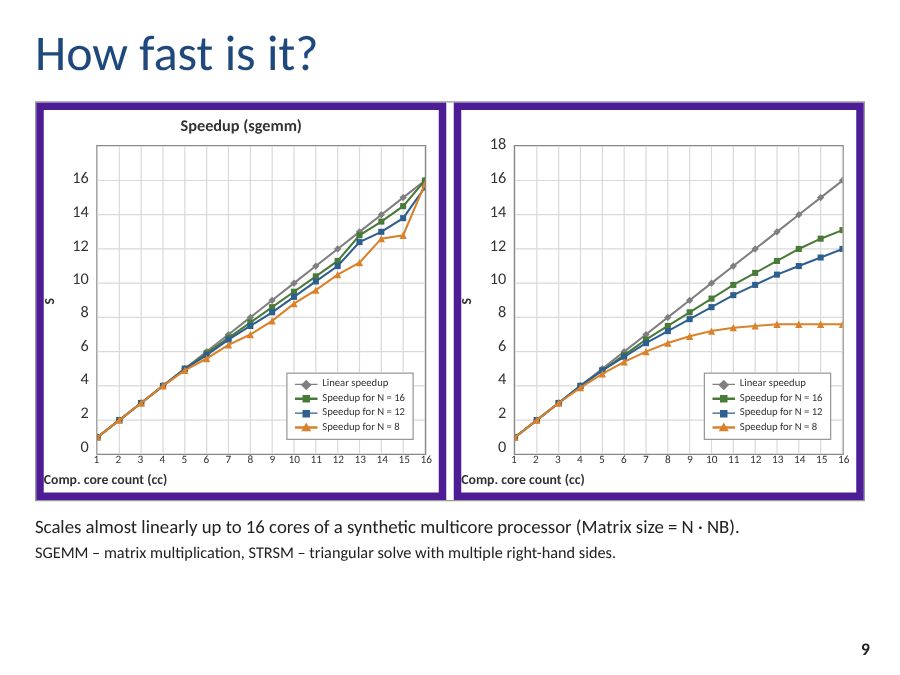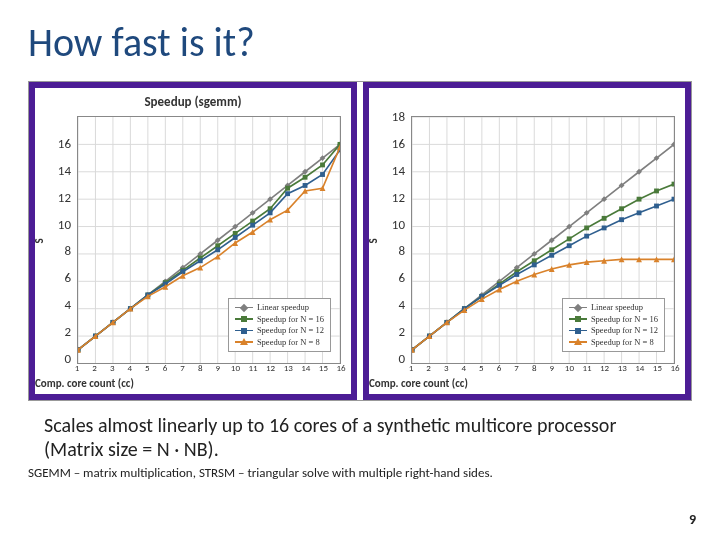--- a/index.html
+++ b/index.html
@@ -1,37 +1,37 @@
 <!DOCTYPE html>
 <html><head>
 <meta charset="utf-8">
 <style>
   html,body{margin:0;padding:0;width:720px;height:540px;background:#fff;font-family:Calibri,Arial,sans-serif;color:#333;}
   .slide{position:relative;width:720px;height:540px;padding:18px 28px 0 28px;box-sizing:border-box;}
   .title{font-size:40px;color:#1f497d;margin:0 0 14px 0;font-weight:400;}
   .charts{display:flex;gap:6px;border:1px solid #999;padding:0;}
   .chart{flex:1;border:6px solid #4c1d95;position:relative;height:318px;box-sizing:border-box;background:#fff;}
   .ctitle{text-align:center;font-size:13px;font-weight:bold;padding:6px 0 2px;color:#333;}
-  .plot{position:absolute;left:42px;right:10px;top:28px;bottom:36px;font-family:Liberation Serif, serif;}
+  .plot{position:absolute;left:42px;right:10px;top:28px;bottom:36px;}
   .plotarea{position:absolute;inset:0;border:1px solid #888;}
   .grid line{stroke:#d9d9d9;stroke-width:1;}
   .legend{position:absolute;right:10px;bottom:6px;background:#fff;border:1px solid #999;padding:3px 6px;font-size:8.5px;line-height:1.35;}
   .legend .row{display:flex;align-items:center;gap:4px;}
   .lsym{width:18px;height:8px;position:relative;}
   .lsym::before{content:"";position:absolute;left:0;right:0;top:3px;height:1.5px;background:currentColor;}
   .lsym.s-d::after{content:"";position:absolute;left:6px;top:1px;width:6px;height:6px;background:currentColor;transform:rotate(45deg);}
   .lsym.s-s::after{content:"";position:absolute;left:6px;top:1px;width:6px;height:6px;background:currentColor;}
   .lsym.s-t::after{content:"";position:absolute;left:5px;top:0;width:0;height:0;border-left:4px solid transparent;border-right:4px solid transparent;border-bottom:7px solid currentColor;}
   .ylab{position:absolute;left:2px;top:50%;transform:translateY(-50%) rotate(-90deg);font-size:11px;font-weight:bold;}
   .xlab{position:absolute;left:0;right:0;bottom:4px;text-align:left;font-size:11px;font-weight:bold;}
   .xticks{position:absolute;left:42px;right:10px;bottom:20px;height:12px;}
   .xticks span{position:absolute;font-size:9px;transform:translateX(-50%);}
   .yticks{position:absolute;left:0;top:28px;bottom:36px;width:40px;}
   .yticks span{position:absolute;right:4px;font-size:13px;transform:translateY(50%);}
-  .body1{font-size:20px;margin:12px 16px 4px;color:#222;}
+  .body1{font-size:15px;margin:12px 0 4px;color:#222;}
   .body2{font-size:13px;margin:0;color:#222;}
   .pagenum{position:absolute;right:24px;bottom:12px;font-size:14px;font-weight:bold;color:#222;}
   polyline{fill:none;stroke-width:1.7;}
   .mk{stroke-width:0;}
 </style>
 </head>
 <body>
 
 <div class="slide">
   <h1 class="title">How fast is it?</h1>

